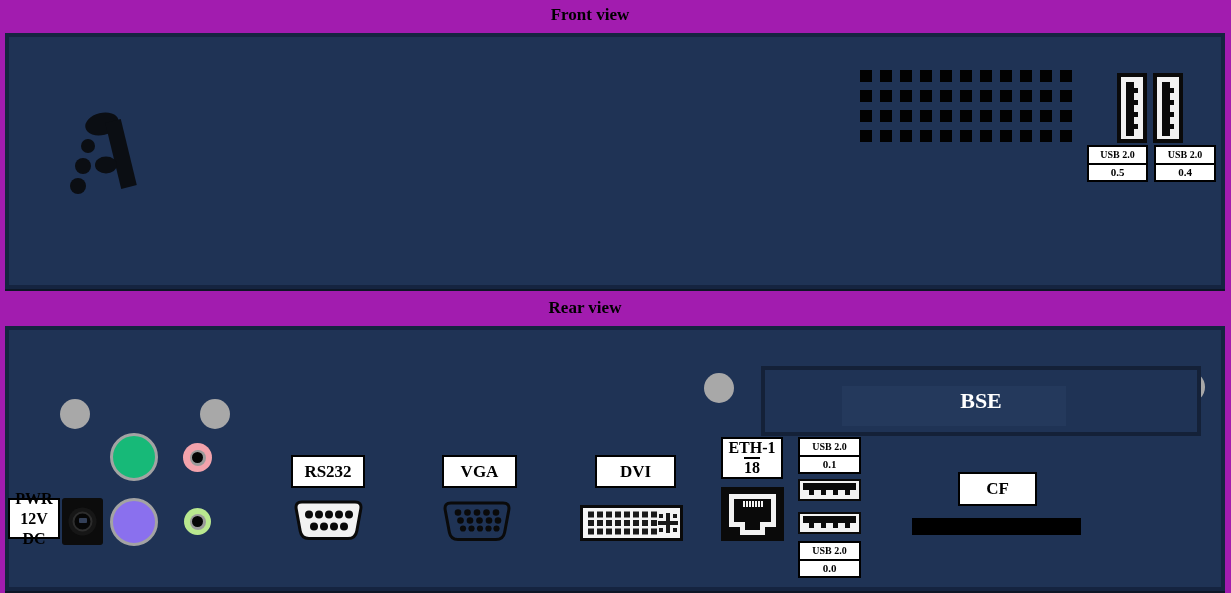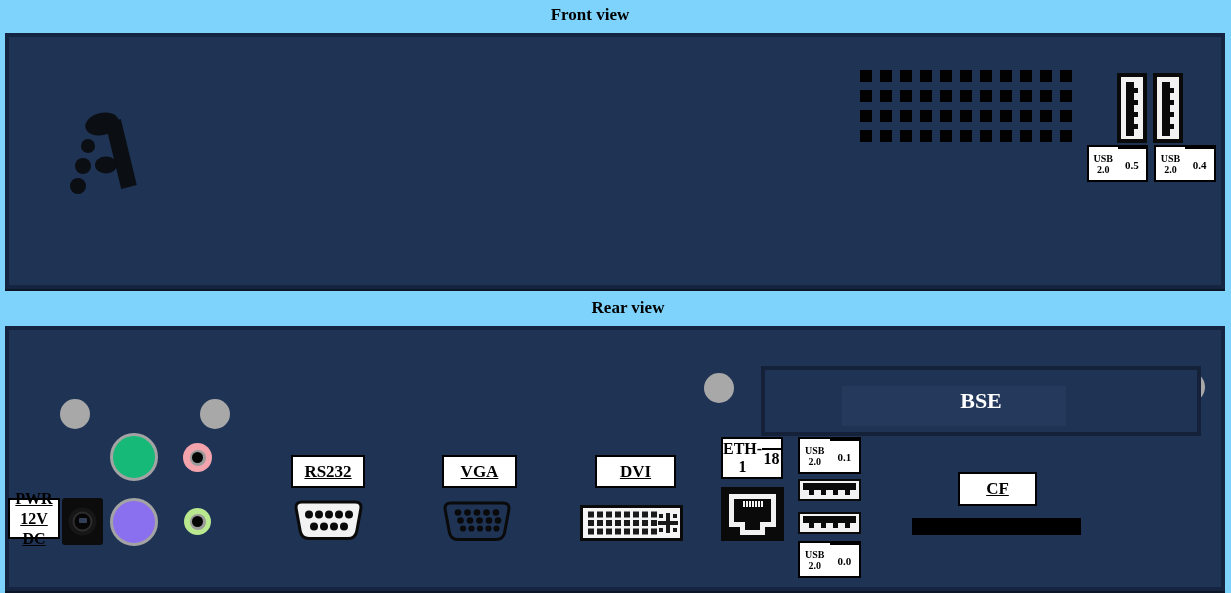--- a/index.html
+++ b/index.html
@@ -1,16 +1,16 @@
 <!DOCTYPE html>
 <html><head>
 <meta charset="utf-8">
 <style>
   html,body{margin:0;padding:0;background:#fff;}
-  .page{position:relative;width:1231px;height:593px;background:#7dd3fc;
+  .page{position:relative;width:1231px;height:593px;background:#a21caf;
         font-family:"Liberation Serif",serif;overflow:hidden;}
   .view-title{position:absolute;width:220px;text-align:center;font-weight:bold;
               font-size:17px;color:#000;}
   .panel{position:absolute;left:5px;width:1220px;background:#1f3355;
          border:4px solid #152440;box-sizing:border-box;
          box-shadow:0 2px 0 #0d1626;}
   .a{position:absolute;}
   
   .vents{position:absolute;display:grid;gap:8px;}
   .vent{width:12px;height:12px;background:#020202;}
@@ -19,23 +19,23 @@
   
   .jack{position:absolute;border-radius:50%;box-sizing:border-box;
         display:flex;align-items:center;justify-content:center;}
   .jack-big{width:48px;height:48px;border:3px solid #a3a3a3;}
   .jack-small-ring{width:16px;height:16px;border-radius:50%;background:#9a9a9a;
         display:flex;align-items:center;justify-content:center;}
   .jack-hole{width:11px;height:11px;border-radius:50%;background:#050505;}
   
   .lbl{position:absolute;background:#fff;border:2px solid #000;box-sizing:border-box;
        display:flex;align-items:center;justify-content:center;text-align:center;
-       font-weight:bold;color:#000;text-decoration:underline;}
+       font-weight:bold;color:#000;}
   .tbl{position:absolute;background:#fff;border:2px solid #000;box-sizing:border-box;
-       display:flex;flex-direction:row;text-align:center;font-weight:bold;color:#000;}
+       display:flex;flex-direction:column;text-align:center;font-weight:bold;color:#000;}
   .tbl .r{flex:1;display:flex;align-items:center;justify-content:center;}
   .tbl .r + .r{border-top:2px solid #000;}
   
   .bse{position:absolute;left:752px;top:36px;width:440px;height:70px;
        background:#1f3355;border:4px solid #142138;box-sizing:border-box;}
   .bse-inner{position:absolute;left:77px;top:16px;width:224px;height:40px;background:#24395c;}
   .bse-text{position:absolute;left:0;top:0;width:100%;height:100%;display:flex;
        align-items:center;justify-content:center;color:#fff;font-weight:bold;font-size:22px;}
   .slot{position:absolute;background:#000;}
 </style>
@@ -120,21 +120,21 @@
     <div class="tbl" style="left:1078px;top:108px;width:61px;height:37px;">
       <div class="r" style="font-size:10px;">USB 2.0</div>
       <div class="r" style="font-size:11px;">0.5</div>
     </div>
     <div class="tbl" style="left:1145px;top:108px;width:62px;height:37px;">
       <div class="r" style="font-size:10px;">USB 2.0</div>
       <div class="r" style="font-size:11px;">0.4</div>
     </div>
   </div>
 
-  <div class="view-title" style="left:518px;top:298px;font-family:Liberation Serif, serif;">Rear view</div>
+  <div class="view-title" style="left:475px;top:298px;font-family:Liberation Serif, serif;">Rear view</div>
 
   <div class="panel" style="top:326px;height:265px;">
 
     <div class="screw" style="left:51px;top:69px;width:30px;height:30px;"></div>
     <div class="screw" style="left:191px;top:69px;width:30px;height:30px;"></div>
     <div class="screw" style="left:695px;top:43px;width:30px;height:30px;"></div>
     <div class="screw" style="left:1164px;top:41px;width:32px;height:32px;"></div>
 
     <div class="jack jack-big" style="left:101px;top:103px;background:#17b978;"></div>
     <div class="jack" style="left:174px;top:113px;width:29px;height:29px;background:#f2a3ac;">

